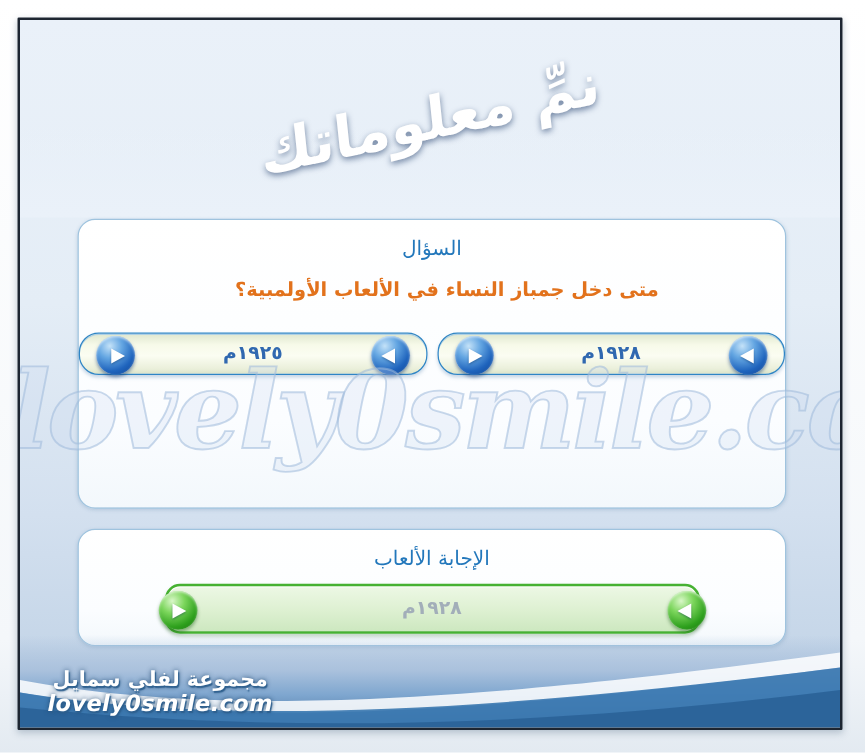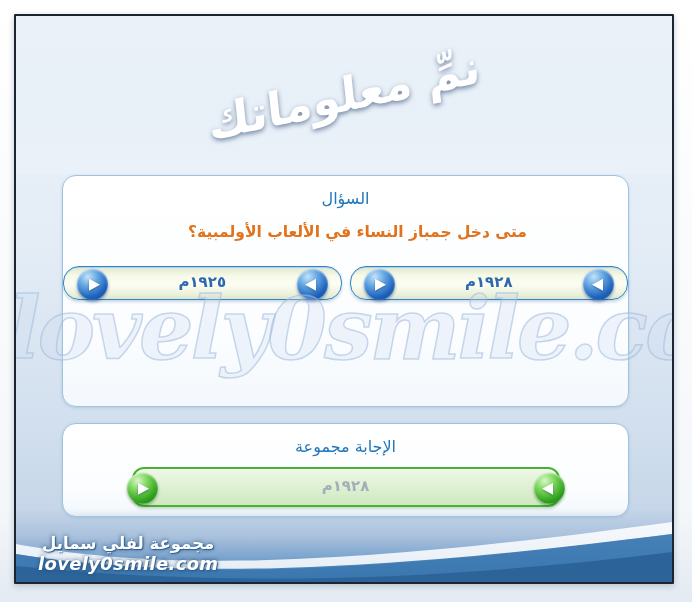--- a/index.html
+++ b/index.html
@@ -160,21 +160,21 @@
         <div class="pill-label">١٩٢٨م</div>
         <span class="circle-btn circle-blue at-right">
           <span class="tri-l"></span>
         </span>
       </div>
 
     </div>
   </div>
 
   <div class="card card-a">
-    <div class="card-title">الإجابة مجموعة</div>
+    <div class="card-title">الإجابة الألعاب</div>
     <div class="answer-pill">
       <span class="circle-btn circle-green at-left">
         <span class="tri-r"></span>
       </span>
       <div class="answer-label">١٩٢٨م</div>
       <span class="circle-btn circle-green at-right">
         <span class="tri-l"></span>
       </span>
     </div>
   </div>

